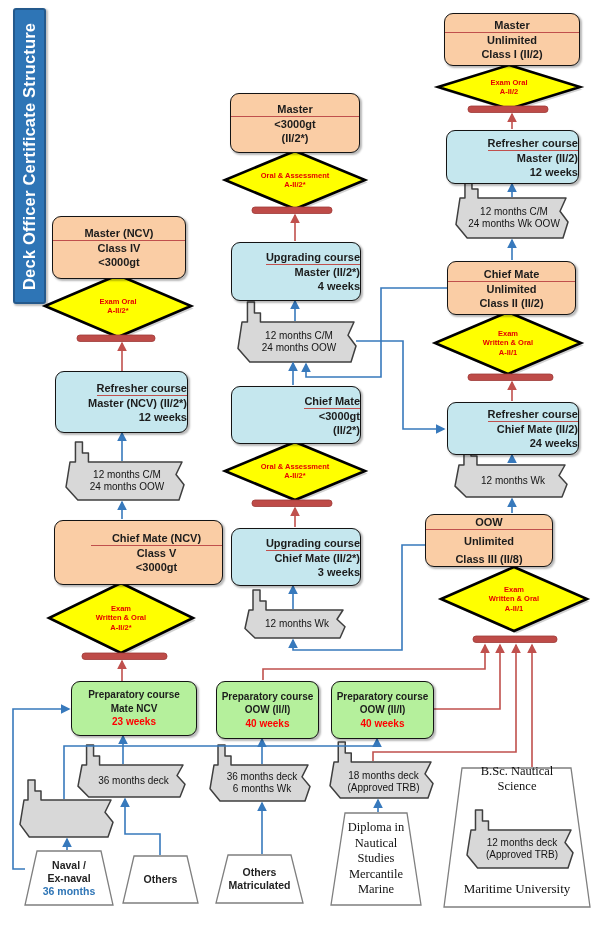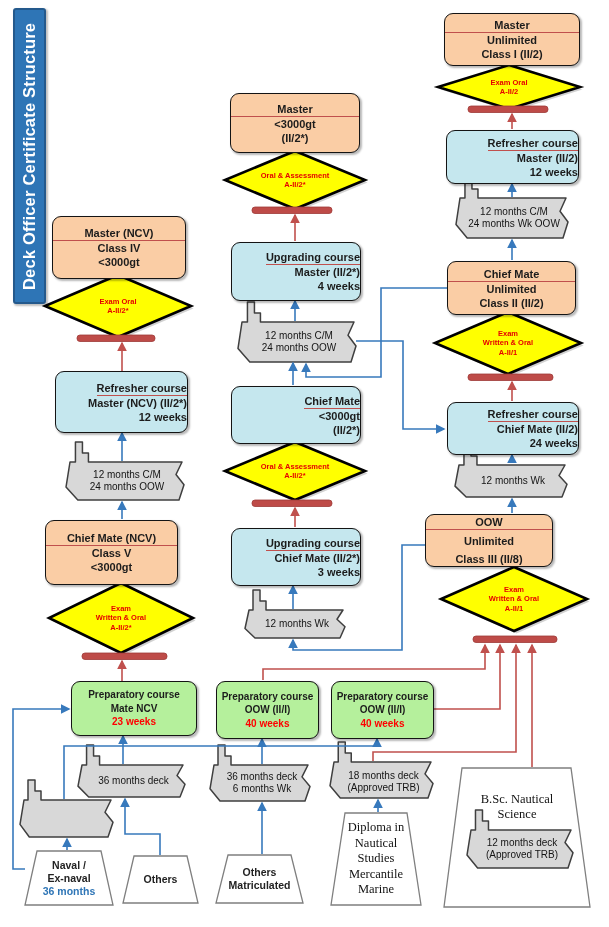--- a/index.html
+++ b/index.html
@@ -112,21 +112,21 @@
     <div class="node cert" style="left: 52px; top: 216px; width: 132px; height: 61px;">
       <div class="sep">Master (NCV)</div>
       <div>Class IV</div>
       <div>&lt;3000gt</div>
     </div>
     <div class="node course" style="left: 55px; top: 371px; width: 131px; height: 60px;">
       <div class="sep">Refresher course</div>
       <div>Master (NCV) (II/2*)</div>
       <div>12 weeks</div>
     </div>
-    <div class="node cert" style="left: 45px; top: 520px; width: 131px; height: 63px;">
+    <div class="node cert" style="left: 54px; top: 520px; width: 131px; height: 63px; padding-left: 36px;">
       <div class="sep">Chief Mate (NCV)</div>
       <div>Class V</div>
       <div>&lt;3000gt</div>
     </div>
     <div class="node prep" style="left: 71px; top: 681px; width: 124px; height: 53px;">
       <div>Preparatory course</div>
       <div>Mate NCV</div>
       <div class="red">23 weeks</div>
     </div>
     <div class="node cert" style="left: 230px; top: 93px; width: 128px; height: 58px;">
@@ -260,17 +260,18 @@
       <div>Others</div>
       <div>Matriculated</div>
     </div>
     <div class="lbl traplabel serif" style="left: 331px; top: 813px; width: 90px; height: 92px;">
       <div>Diploma in</div>
       <div>Nautical</div>
       <div>Studies</div>
       <div>Mercantile</div>
       <div>Marine</div>
     </div>
-    <div class="lbl traplabel serif" style="left: 444px; top: 788px; width: 146px; height: 38px;">
+    <div class="lbl traplabel serif" style="left: 444px; top: 760px; width: 146px; height: 38px;">
       <div>B.Sc. Nautical</div>
       <div>Science</div>
     </div>
+    <div class="lbl bsc-footer" style="left: 444px; top: 879px; width: 146px; height: 20px;">Maritime University</div>
   </div>
 
 </body></html>

